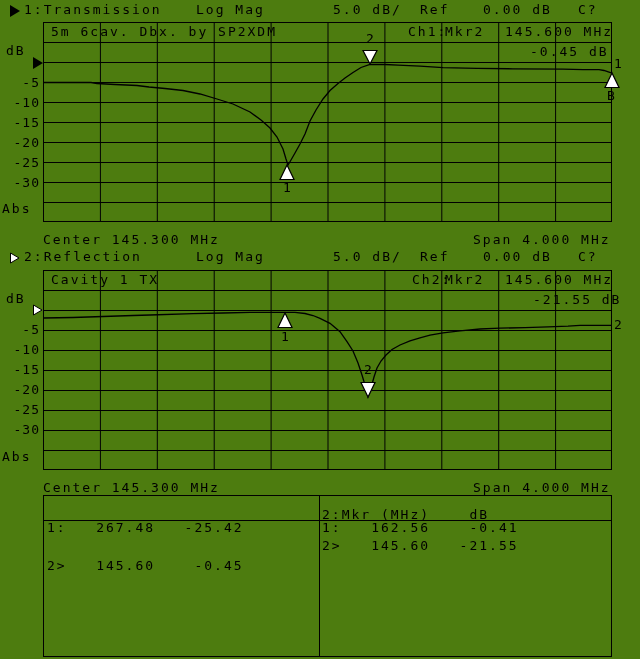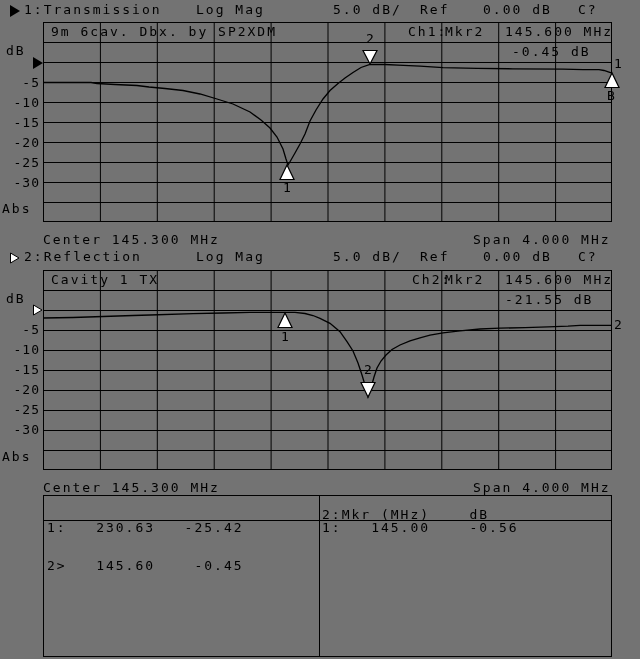--- a/index.html
+++ b/index.html
@@ -1,17 +1,17 @@
 <!DOCTYPE html>
 <html><head>
 <meta charset="utf-8">
 <style>
   html,body{margin:0;padding:0;background:#d9d9d9;}
   #screen{
-    position:relative;width:640px;height:659px;background:#737373;color:#000;
+    position:relative;width:640px;height:659px;background:#4d7c0f;color:#000;
     font-family:"DejaVu Sans Mono","Liberation Mono",monospace;
     font-size:13px;line-height:14px;overflow:hidden;
   }
   .t{position:absolute;white-space:pre;letter-spacing:2px;}
   svg{position:absolute;overflow:visible;}
   .tickbox{position:absolute;left:0;width:40px;text-align:right;white-space:pre;letter-spacing:1px;}
   .mklabel{position:absolute;white-space:pre;letter-spacing:0;}
 </style>
 </head>
 <body>
@@ -35,25 +35,25 @@
       </pattern>
     </defs>
     <rect x="0" y="0" width="569" height="200" fill="url(#grid1)"></rect>
     <rect x="0.5" y="0.5" width="568" height="199" fill="none" stroke="#000" stroke-width="1"></rect>
     <polyline shape-rendering="auto" fill="none" stroke="#000" stroke-width="1.3" points="0,60.5 48,60.5 54,61.5 72,62.5 94,63.5 106,65 122,66.5 140,68.5 157,72 174,77 190,82 207,90 218,98 227,106 234,115 240,127 243,137 245,143 248,138 252,131 257,122 262,112 267,99 273,88 280,77 287,68.5 295,61.5 302,56 310,50.5 318,45.5 327,42.5 342,42.5 355,43.2 377,44.2 400,45.6 434,46.4 470,46.8 520,47.2 540,47.6 556,47.6 561,48.5 566,50.2 569,51.2"></polyline>
     <polygon shape-rendering="auto" points="327,42 320,28.5 334,28.5" fill="#fff" stroke="#000" stroke-width="1.2"></polygon>
     <polygon shape-rendering="auto" points="244,143 237,157.5 251,157.5" fill="#fff" stroke="#000" stroke-width="1.2"></polygon>
     <polygon shape-rendering="auto" points="569,51 562,65.5 576,65.5" fill="#fff" stroke="#000" stroke-width="1.2"></polygon>
   </svg>
 
-  <div class="t" style="left:51px;top:25px">9m 6cav. Dbx. by SP2XDM</div>
+  <div class="t" style="left:51px;top:25px">5m 6cav. Dbx. by SP2XDM</div>
   <div class="t" style="left:408px;top:25px">Ch1:</div>
   <div class="t" style="left:445px;top:25px">Mkr2</div>
   <div class="t" style="left:505px;top:25px">145.600 MHz</div>
-  <div class="t" style="left:512px;top:45px">-0.45 dB</div>
+  <div class="t" style="left:530px;top:45px">-0.45 dB</div>
 
   <div class="t" style="left:6px;top:44px">dB</div>
   <svg style="left:33px;top:57px" width="10" height="12">
       <polygon points="0,0 10,6 0,12" fill="#000"></polygon>
     </svg>
   <div class="tickbox" style="top:76px">-5</div>
   <div class="tickbox" style="top:96px">-10</div>
   <div class="tickbox" style="top:116px">-15</div>
   <div class="tickbox" style="top:136px">-20</div>
   <div class="tickbox" style="top:156px">-25</div>
@@ -88,21 +88,21 @@
     <rect x="0.5" y="0.5" width="568" height="199" fill="none" stroke="#000" stroke-width="1"></rect>
     <polyline shape-rendering="auto" fill="none" stroke="#000" stroke-width="1.3" points="0,48 30,47.5 60,46.5 90,45.5 107,45 150,43.7 180,43 207,42.4 252,42.4 262,43.5 270,45.5 277,48.3 287,53.3 297,61.7 304,71.7 310,81 315,93 319,105 322,115 325,126.7 328,118 331,107 334,98 338,91 343,85 349,79.5 357,75 367,70.8 377,67.8 387,65.2 400,62.8 417,60.8 437,59 457,58.2 482,57.6 505,56.8 525,56.2 537,55.4 569,55.3"></polyline>
     <polygon shape-rendering="auto" points="242,43 235,57.5 249,57.5" fill="#fff" stroke="#000" stroke-width="1.2"></polygon>
     <polygon shape-rendering="auto" points="325,127 318,112.5 332,112.5" fill="#fff" stroke="#000" stroke-width="1.2"></polygon>
   </svg>
 
   <div class="t" style="left:51px;top:273px">Cavity 1 TX</div>
   <div class="t" style="left:412px;top:273px">Ch2:</div>
   <div class="t" style="left:445px;top:273px">Mkr2</div>
   <div class="t" style="left:505px;top:273px">145.600 MHz</div>
-  <div class="t" style="left:505px;top:293px">-21.55 dB</div>
+  <div class="t" style="left:533px;top:293px">-21.55 dB</div>
 
   <div class="t" style="left:6px;top:292px">dB</div>
   <svg style="left:33px;top:304px" width="10" height="12">
       <polygon points="0.5,1 9,6 0.5,11" fill="#fff" stroke="#000" stroke-width="1"></polygon>
     </svg>
   <div class="tickbox" style="top:323px">-5</div>
   <div class="tickbox" style="top:343px">-10</div>
   <div class="tickbox" style="top:363px">-15</div>
   <div class="tickbox" style="top:383px">-20</div>
   <div class="tickbox" style="top:403px">-25</div>
@@ -113,18 +113,19 @@
   <div class="mklabel" style="left:364px;top:363px">2</div>
   <div class="mklabel" style="left:614px;top:318px">2</div>
 
   <div class="t" style="left:43px;top:481px">Center 145.300 MHz</div>
   <div class="t" style="left:473px;top:481px">Span 4.000 MHz</div>
 
   <div style="position:absolute;left:43px;top:495px;width:569px;height:162px;border:1px solid #000;box-sizing:border-box;">
     <div style="position:absolute;left:275px;top:0;width:1px;height:100%;background:#000;"></div>
     <div style="position:absolute;left:0;top:24px;width:100%;height:1px;background:#000;"></div>
   </div>
-  <div class="t" style="left:47px;top:521px">1:   230.63   -25.42</div>
+  <div class="t" style="left:47px;top:521px">1:   267.48   -25.42</div>
   <div class="t" style="left:47px;top:559px">2&gt;   145.60    -0.45</div>
   <div class="t" style="left:322px;top:508px">2:Mkr (MHz)    dB</div>
-  <div class="t" style="left:322px;top:521px">1:   145.00    -0.56</div>
+  <div class="t" style="left:322px;top:521px">1:   162.56    -0.41</div>
+  <div class="t" style="left:322px;top:539px">2&gt;   145.60   -21.55</div>
 
 </div>
 
 </body></html>

